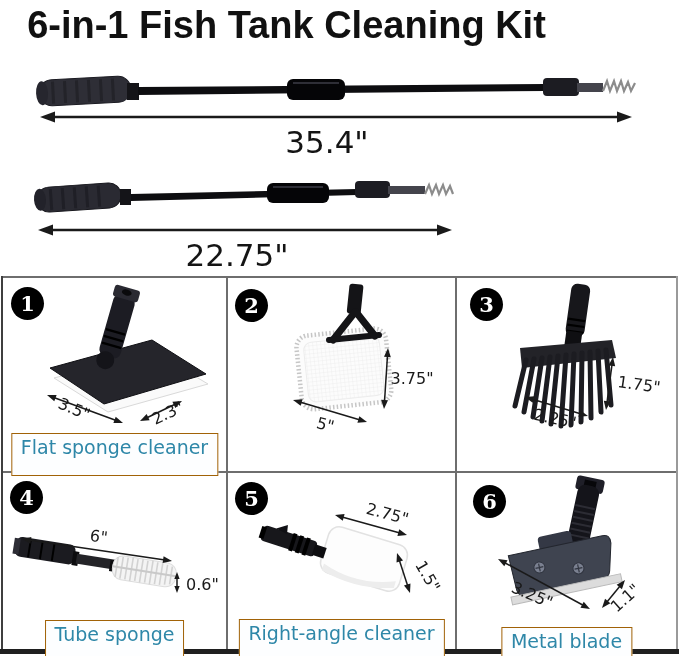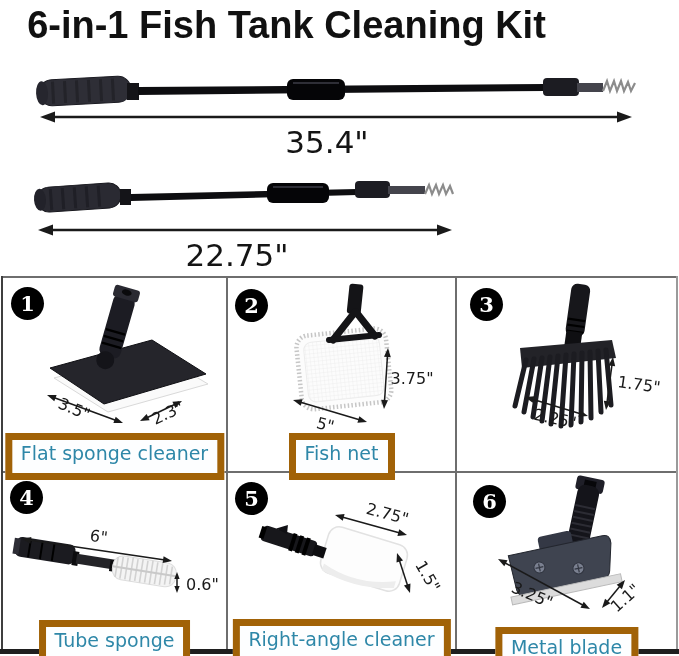--- a/index.html
+++ b/index.html
@@ -12,22 +12,22 @@
   text{font-family:"DejaVu Sans",sans-serif;}
   .polelen{font-size:31px;fill:#141414;}
   .dim{font-size:16px;fill:#1a1a1a;}
   .gline{position:absolute;}
   .cell{position:absolute;}
   .cell svg.art{position:absolute;left:0;top:0;}
   .badge{position:absolute;width:33px;height:33px;border-radius:50%;background:#000;
          color:#fff;display:flex;align-items:center;justify-content:center;
          font-family:"DejaVu Serif",serif;font-weight:bold;font-size:21px;z-index:3;}
   .tag{position:absolute;left:50%;transform:translateX(-50%);white-space:nowrap;
-       border:7px solid #a16207;background:#fdfeff;color:#2e87a8;
-       font-size:19px;line-height:25px;padding:1px 9px 7px;z-index:3;}
+       border:1px solid #a16207;background:#fdfeff;color:#2e87a8;
+       font-size:19px;line-height:25px;padding:1px 9px 15px;z-index:3;}
 </style>
 </head>
 <body>
 
 <div class="canvas">
 
   <div class="title">6-in-1 Fish Tank Cleaning Kit</div>
 
   <svg class="pole" style="left:25px;top:62px" width="632" height="102" viewBox="0 0 632 102">
     <g>
@@ -136,21 +136,20 @@
           <polygon points="66,122 75.6014255233552,121.28653807427229 73.65222888966775,127.84292675122101" fill="#1a1a1a"></polygon>
         </g>
       <text class="dim" x="97" y="152" text-anchor="middle" transform="rotate(15 97 152)">5"</text>
       <g>
           <line x1="160.76444032678157" y1="73.59228501658112" x2="157.23555967321843" y2="127.40771498341888" stroke="#1a1a1a" stroke-width="1.5"></line>
           <polygon points="157,131 154.17622841729403,121.79550576898968 161.00156994879816,122.24306914810471" fill="#1a1a1a"></polygon>
           <polygon points="161,70 163.82377158270597,79.20449423101032 156.99843005120184,78.75693085189529" fill="#1a1a1a"></polygon>
         </g>
       <text class="dim" x="185" y="106" text-anchor="middle">3.75"</text>
     </svg>
-    <div class="tag" style="top:155px">Fish net</div>
   </div>
 
   <div class="cell" style="left:456px;top:278px;width:221px;height:194px">
     <div class="badge" style="left:14px;top:10px">3</div>
     <svg class="art" width="221" height="194" viewBox="0 0 221 194">
       <g transform="rotate(8 122 35)">
         <rect x="112" y="6" width="19" height="52" rx="6" fill="#17171b"></rect>
         <path d="M113 42 h17 M113 48 h17 M113 54 h17" stroke="#000" stroke-width="2.2"></path>
         <rect x="113" y="54" width="16" height="16" fill="#0f0f12"></rect>
       </g>

